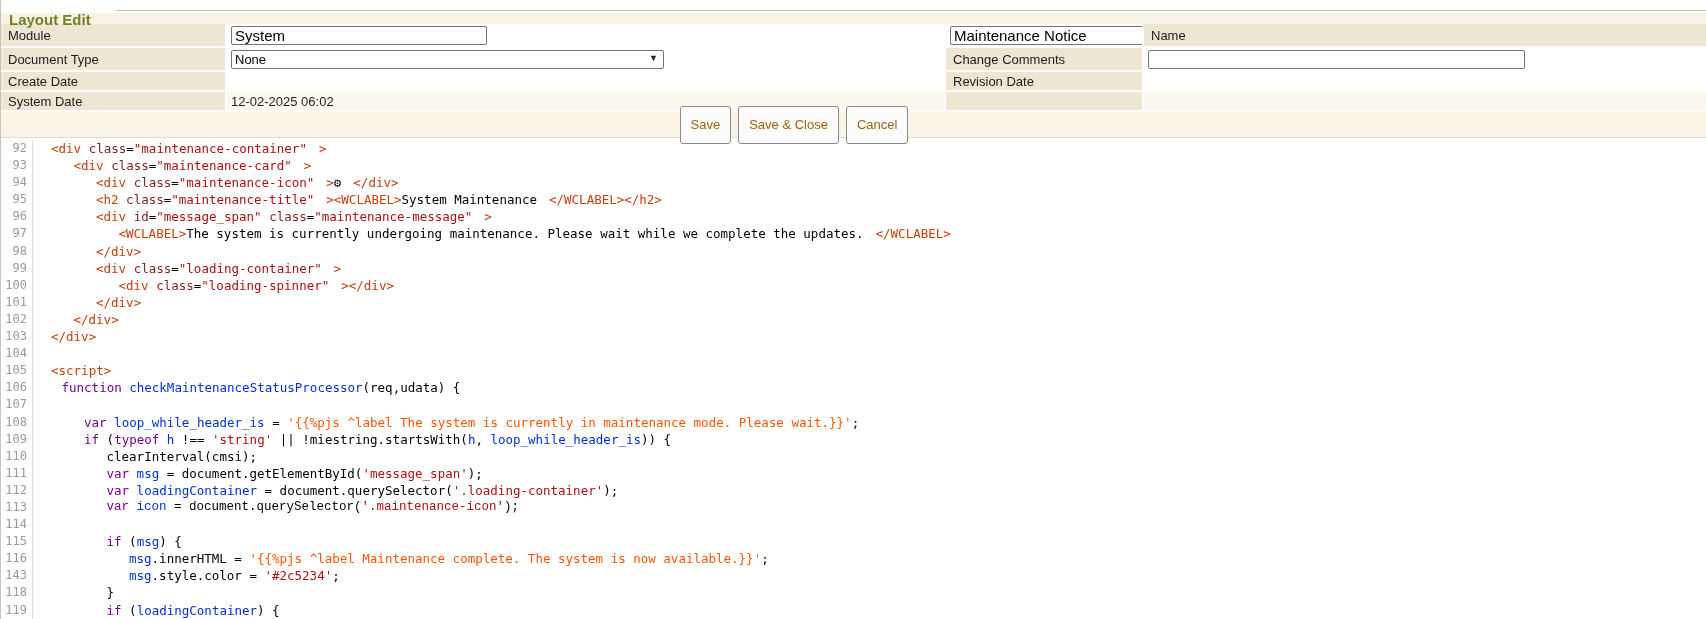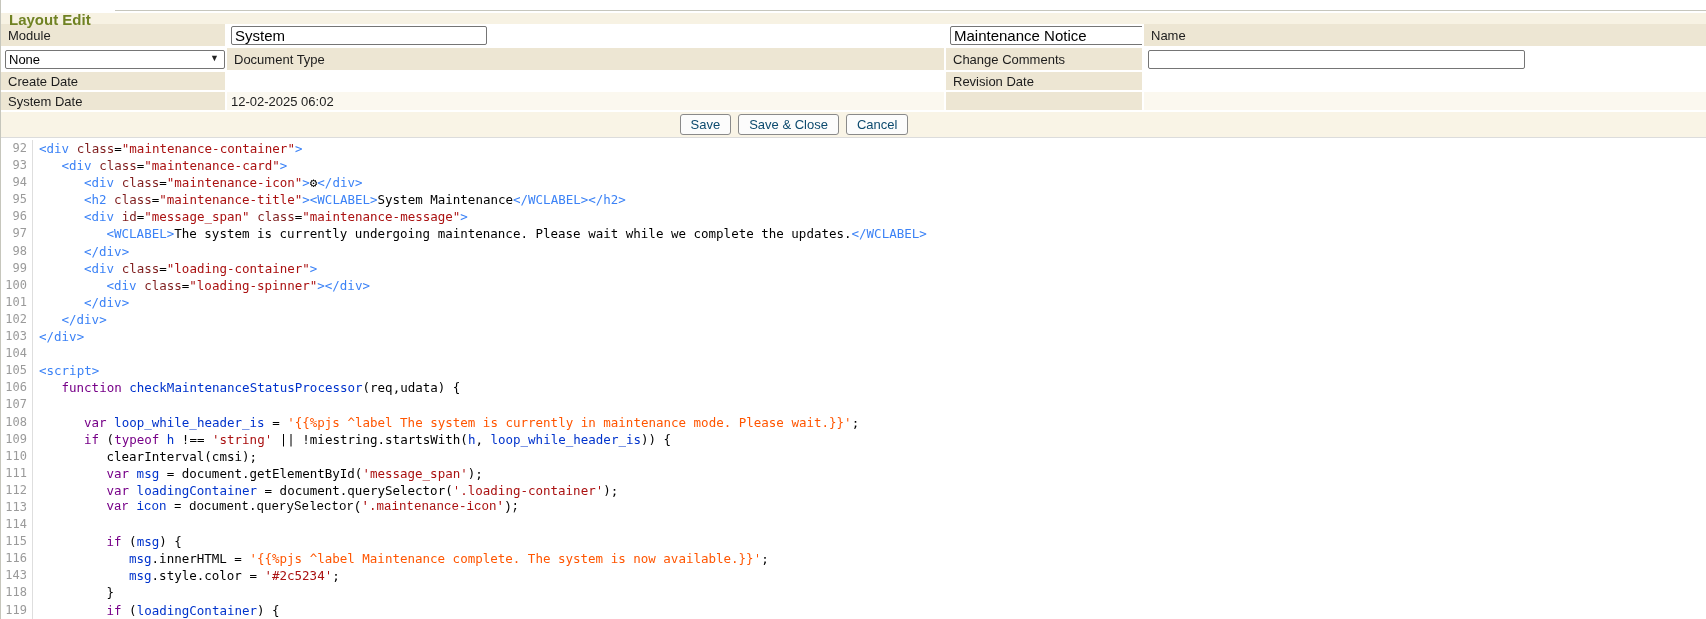--- a/index.html
+++ b/index.html
@@ -37,35 +37,35 @@
   }
   .selwrap select{
     -webkit-appearance:none;appearance:none;border:none;outline:none;background:transparent;
     width:100%;height:100%;font-size:13px;font-family:"Liberation Sans",sans-serif;padding:0 14px 0 3px;
   }
   .selwrap .arrow{position:absolute;right:5px;top:2px;font-size:9px;color:#222;pointer-events:none;}
   
   .btnbar-outer{margin-top:2px;height:25px;background:#f9f4e6;}
   .btnbar{width:1586px;height:25px;display:flex;align-items:center;justify-content:center;gap:7px;}
   .btnbar button{
-    height:21px;padding:0 10px;font-size:13px;font-family:"Liberation Sans",sans-serif;
-    color:#0c4a6e;background:#fcfcfc;border:1px solid #8a8a8a;border-radius:3px;
+    height:38px;padding:0 10px;font-size:13px;font-family:"Liberation Sans",sans-serif;
+    color:#a16207;background:#fcfcfc;border:1px solid #8a8a8a;border-radius:3px;
   }
   
   .editor{
     border-top:1px solid #dcdcdc;padding-top:2px;background:#fff;
     font-family:"DejaVu Sans Mono","Liberation Mono",monospace;
     font-size:12.5px;line-height:17.1px;
   }
   .cline{display:flex;white-space:pre;}
   .gut{
     flex:none;width:26px;text-align:right;color:#9a9a9a;font-size:12px;
     padding-right:5px;border-right:1px solid #dedede;margin-right:6px;
   }
-  .tok-t{color:#3b82f6;}
+  .tok-t{color:#c2410c;margin-left:12px;}
   .tok-a{color:#7f1d1d;}
   .tok-s{color:#aa1111;}
   .tok-o{color:#ff5500;}
   .tok-k{color:#770088;}
   .tok-v{color:#0033cc;}
   .tok-p{color:#000000;}
 </style>
 </head>
 <body>
 
@@ -77,27 +77,27 @@
 
 <div class="form-grid" id="form-grid">
     <div class="cell lbl">Module</div>
     <div class="cell val">
       <input type="text" class="ti w-module" value="System" style="">
     </div>
     <div class="cell val">
       <input type="text" class="ti w-right" value="Maintenance Notice" style="">
     </div>
     <div class="cell lbl">Name</div>
+    <div class="cell lbl">Document Type</div>
     <div class="cell val">
       <div class="selwrap">
         <select><option>None</option></select>
         <span class="arrow">▼</span>
       </div>
     </div>
-    <div class="cell lbl">Document Type</div>
     <div class="cell lbl">Change Comments</div>
     <div class="cell val">
       <input type="text" class="ti w-right" style="">
     </div>
     <div class="cell lbl">Create Date</div>
     <div class="cell val">
       <span></span>
     </div>
     <div class="cell lbl">Revision Date</div>
     <div class="cell val">

